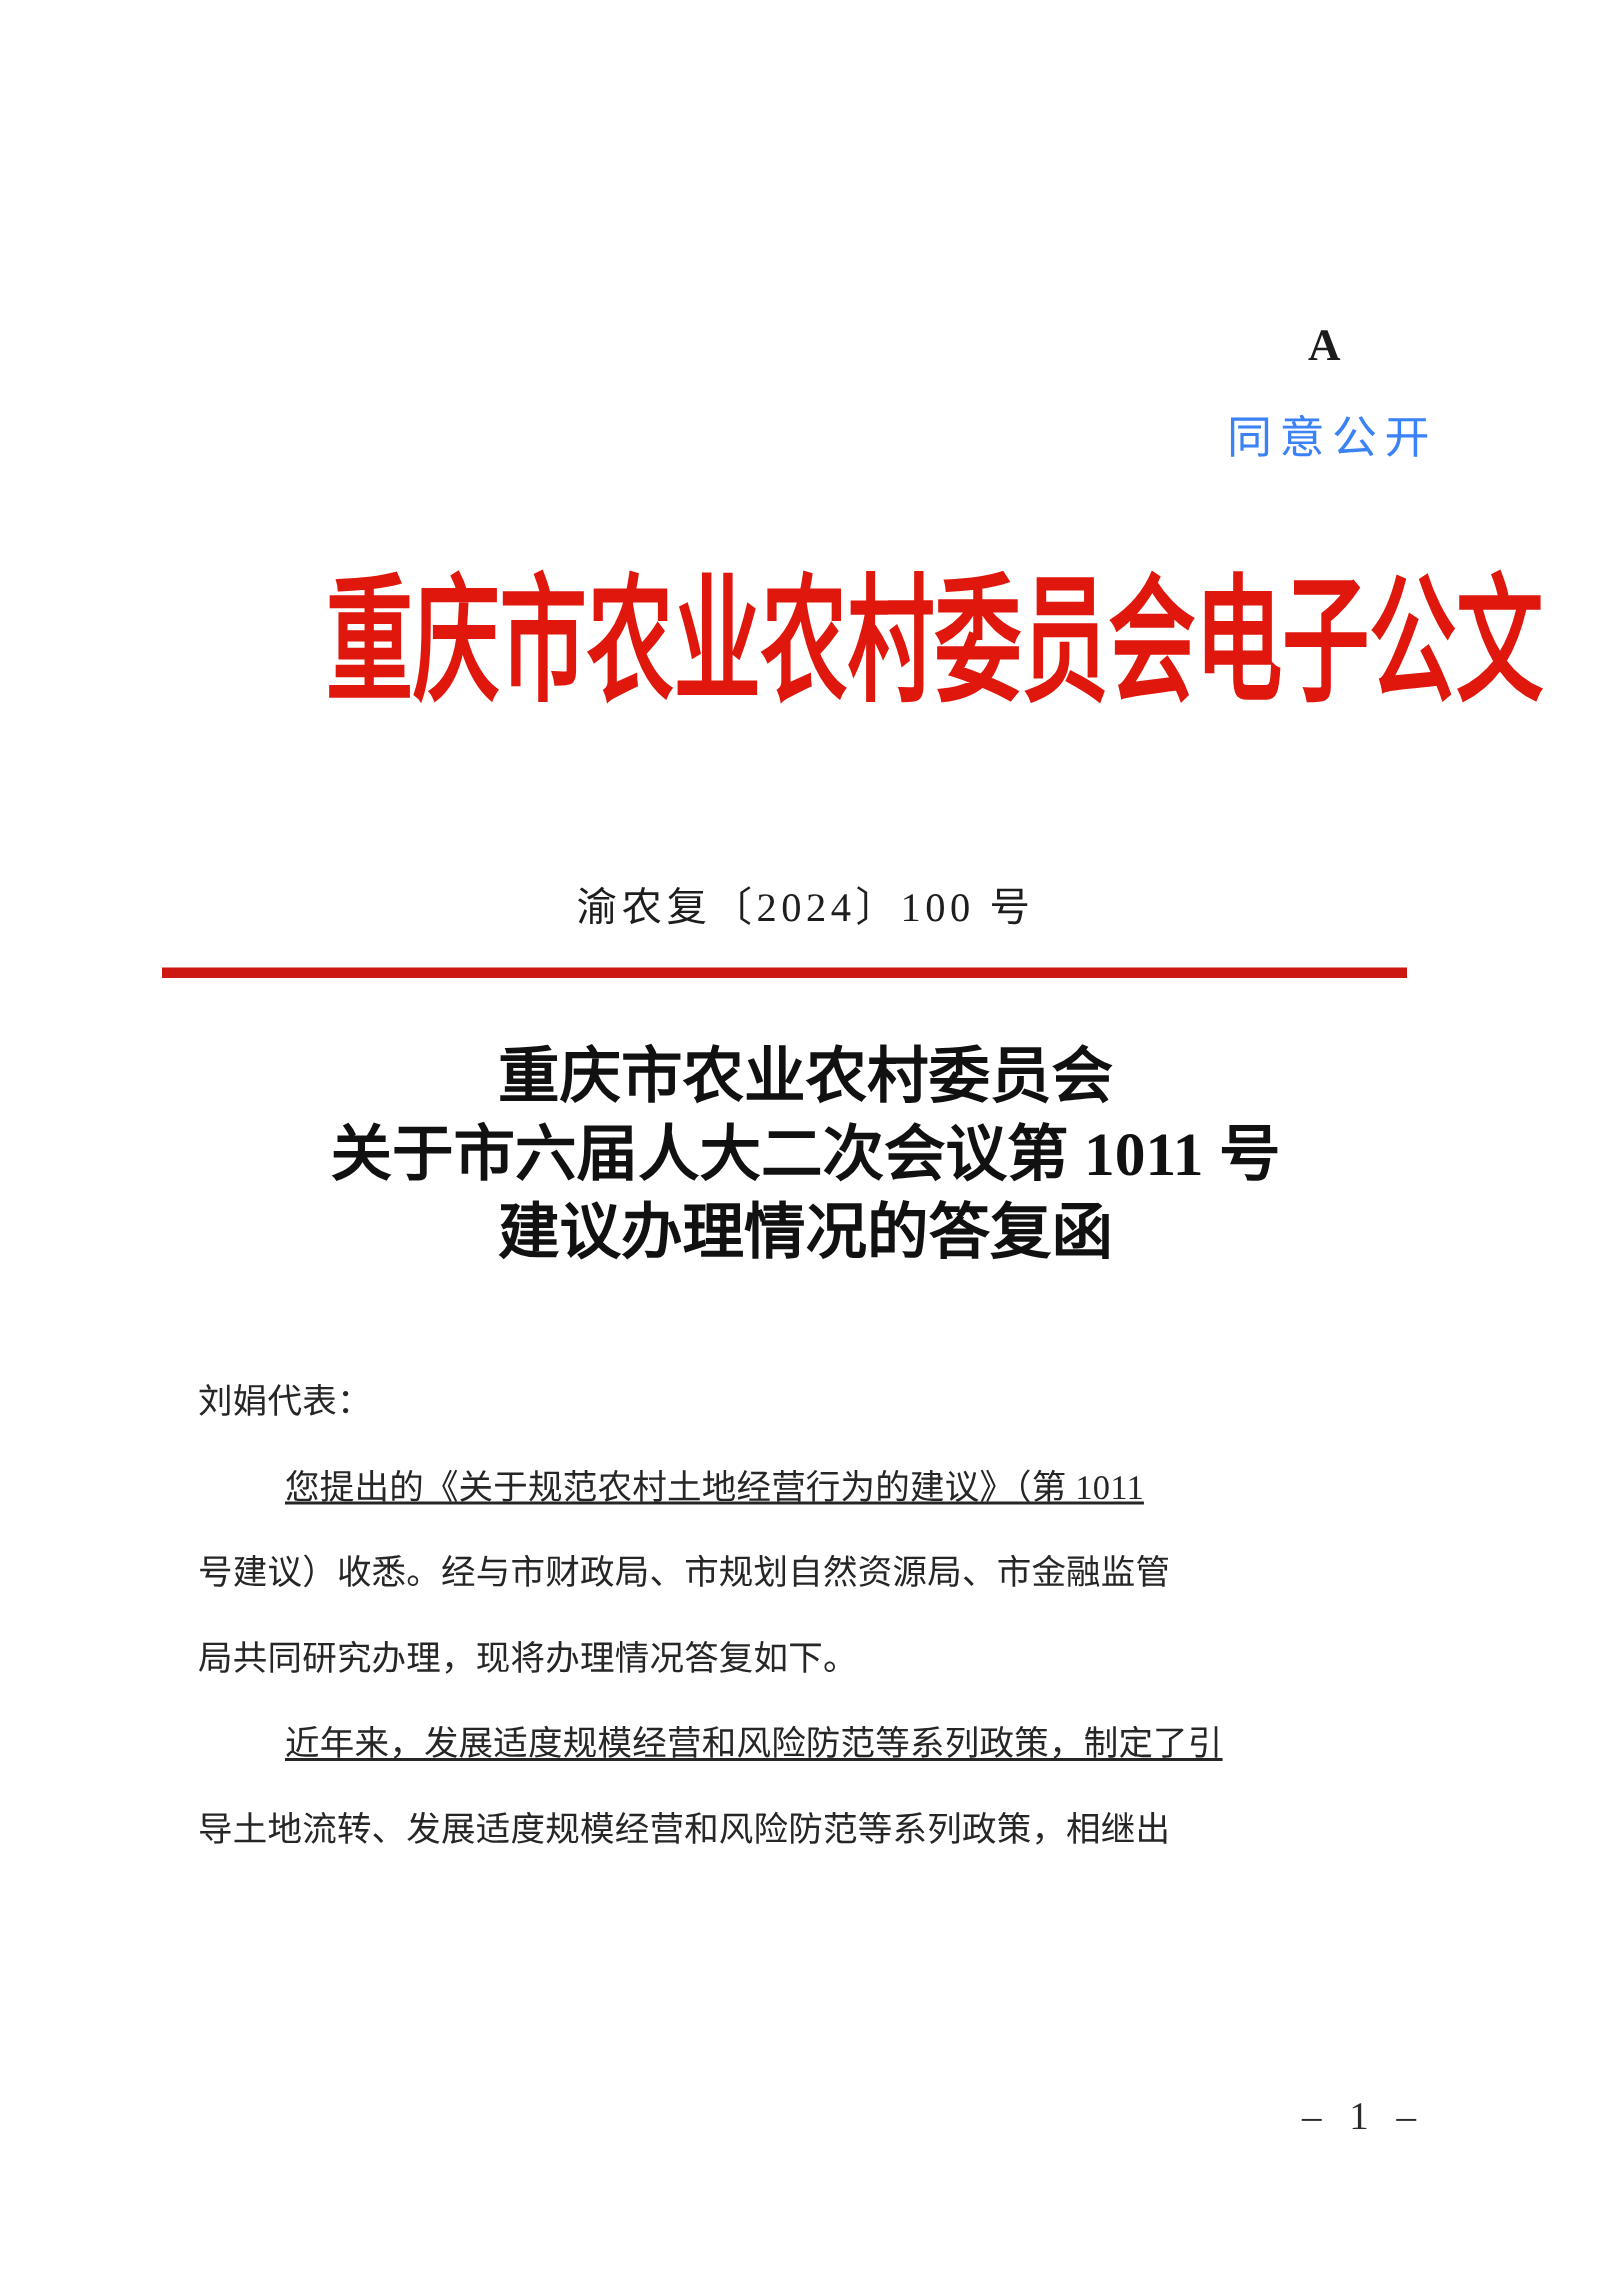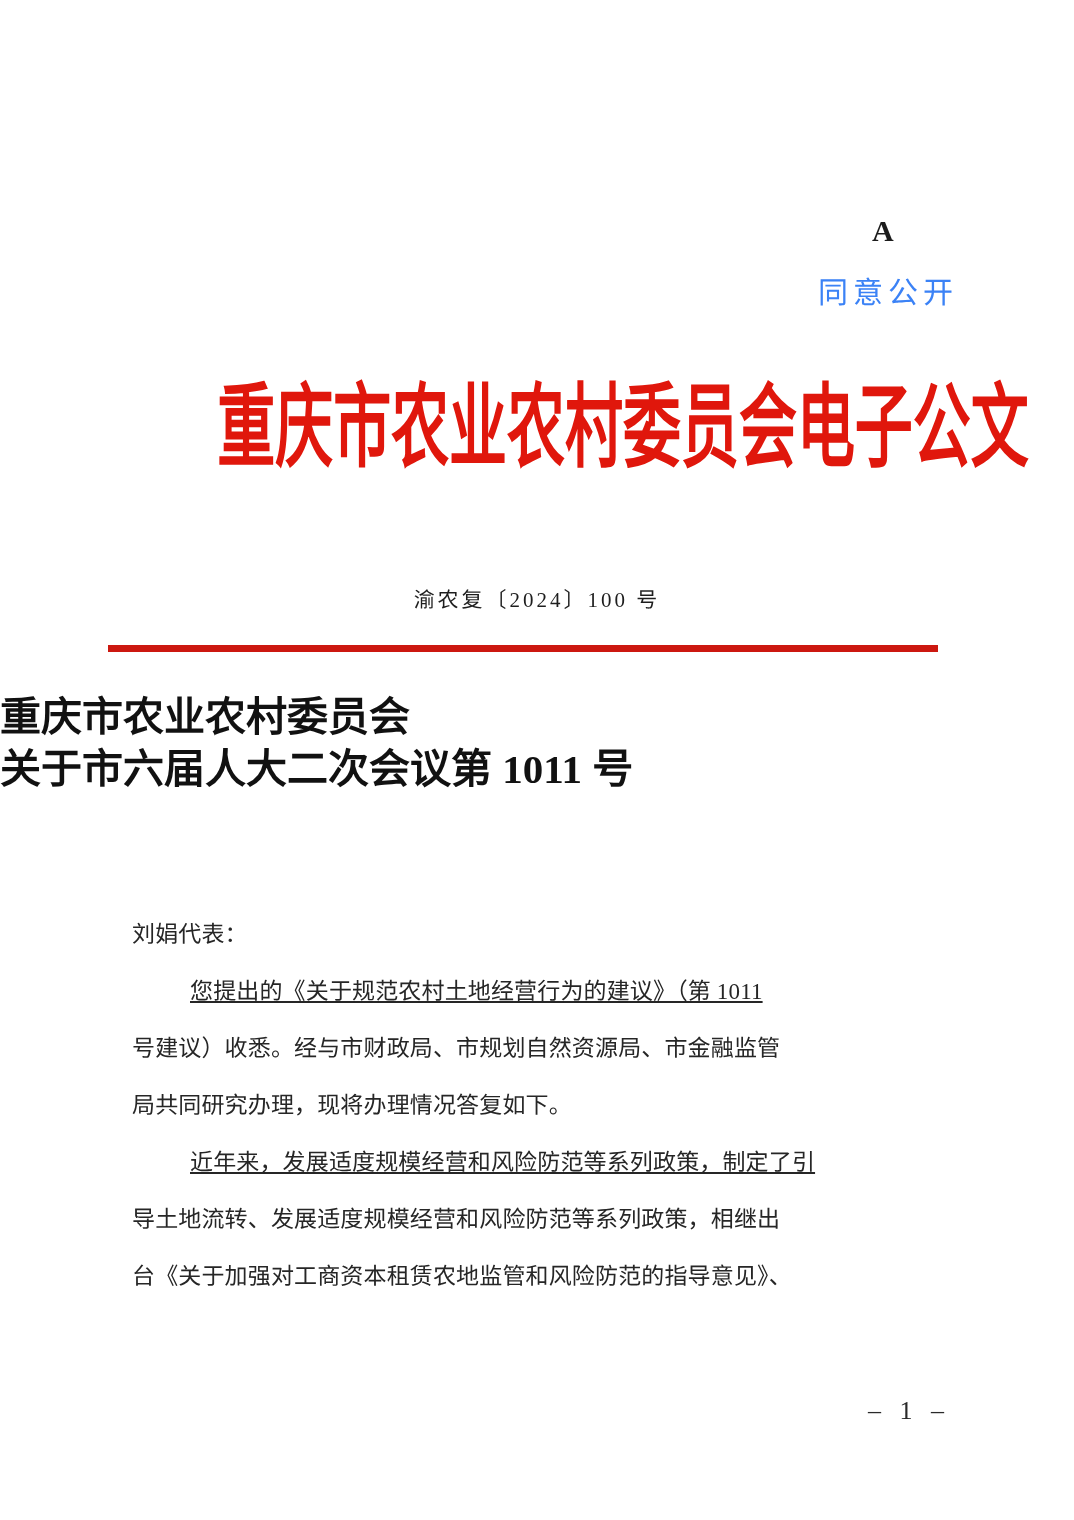--- a/index.html
+++ b/index.html
@@ -52,38 +52,39 @@
     transform: scaleX(0.63);
     transform-origin: center;
     letter-spacing: 0px;
   }
   .doc-number {
     position: absolute;
     top: 583px;
     left: 0;
     width: 1074px;
     text-align: center;
-    font-size: 21px;
+    font-size: 27px;
     letter-spacing: 3px;
     color: #1e1e1e;
     white-space: nowrap;
   }
   .red-rule {
     position: absolute;
     top: 645px;
     left: 108px;
     width: 830px;
     height: 7px;
     background: var(--rule-red, #cc1810);
   }
   .doc-title {
     position: absolute;
     top: 691px;
     left: 0;
     width: 1074px;
+    text-align: center;
     font-size: 41px;
     font-weight: bold;
     color: #111111;
     line-height: 52px;
   }
   .doc-title .title-line { white-space: nowrap; }
   .body-block {
     position: absolute;
     top: 906px;
     left: 132px;
@@ -121,27 +122,27 @@
     <span class="masthead">重庆市农业农村委员会电子公文</span>
   </div>
 
   <div class="doc-number">渝农复〔2024〕100 号</div>
 
   <div class="red-rule"></div>
 
   <div class="doc-title">
     <div class="title-line">重庆市农业农村委员会</div>
     <div class="title-line">关于市六届人大二次会议第 1011 号</div>
+    <div class="title-line">建议办理情况的答复函</div>
   </div>
 
   <div class="body-block">
     <div class="body-line">刘娟代表：</div>
     <div class="body-line indent">您提出的《关于规范农村土地经营行为的建议》（第 1011</div>
     <div class="body-line">号建议）收悉。经与市财政局、市规划自然资源局、市金融监管</div>
     <div class="body-line">局共同研究办理，现将办理情况答复如下。</div>
     <div class="body-line indent">近年来，发展适度规模经营和风险防范等系列政策，制定了引</div>
     <div class="body-line">导土地流转、发展适度规模经营和风险防范等系列政策，相继出</div>
-    <div class="body-line">台《关于加强对工商资本租赁农地监管和风险防范的指导意见》、</div>
   </div>
 
   <div class="page-number">– 1 –</div>
 
 </div>
 
 </body></html>

